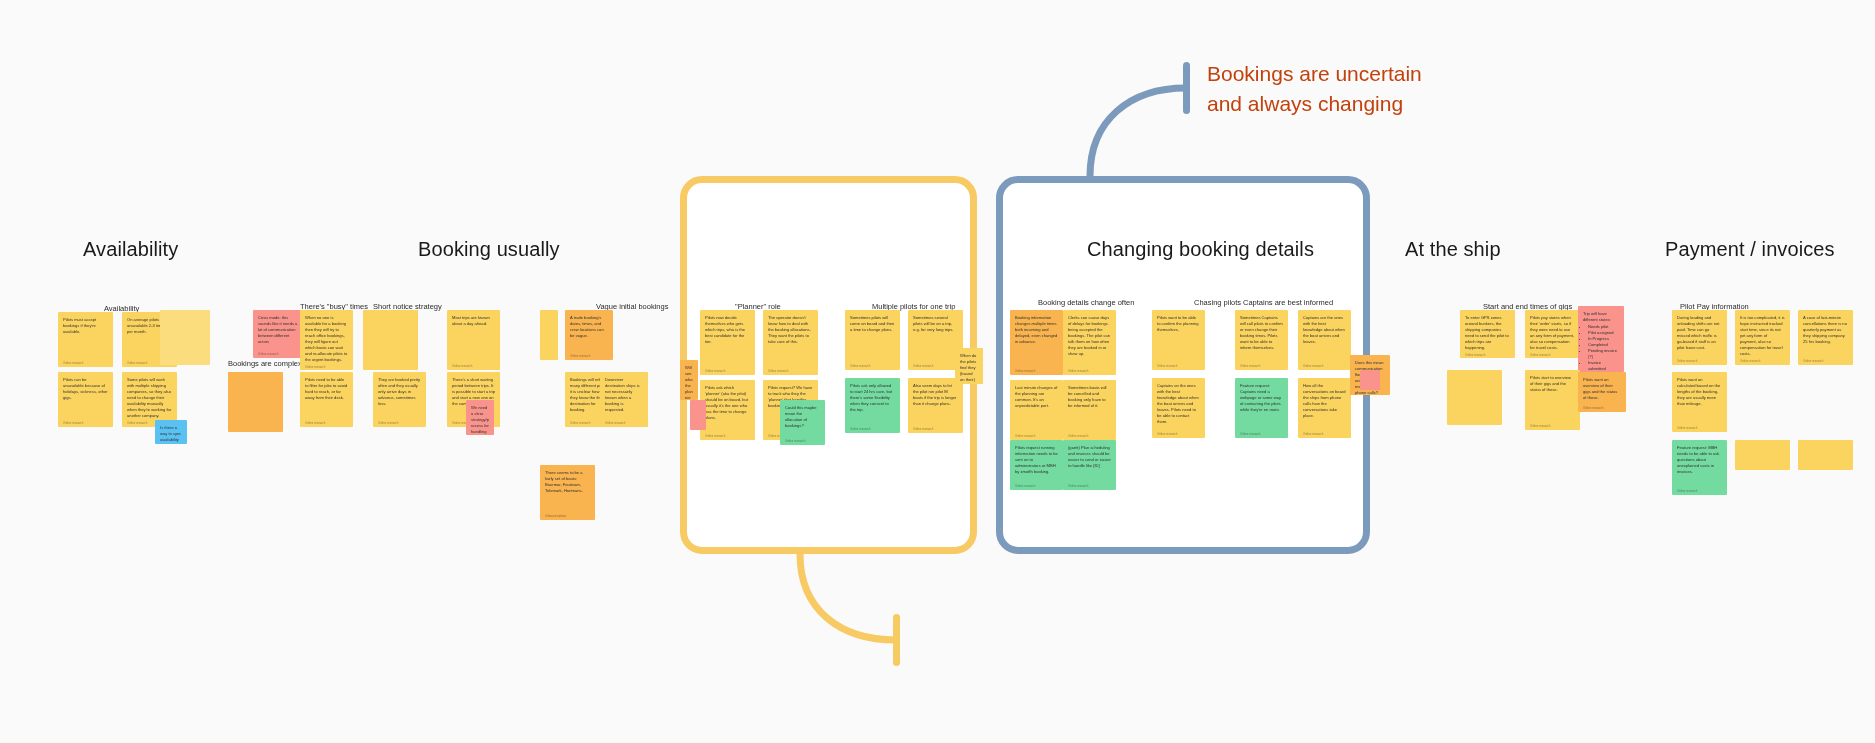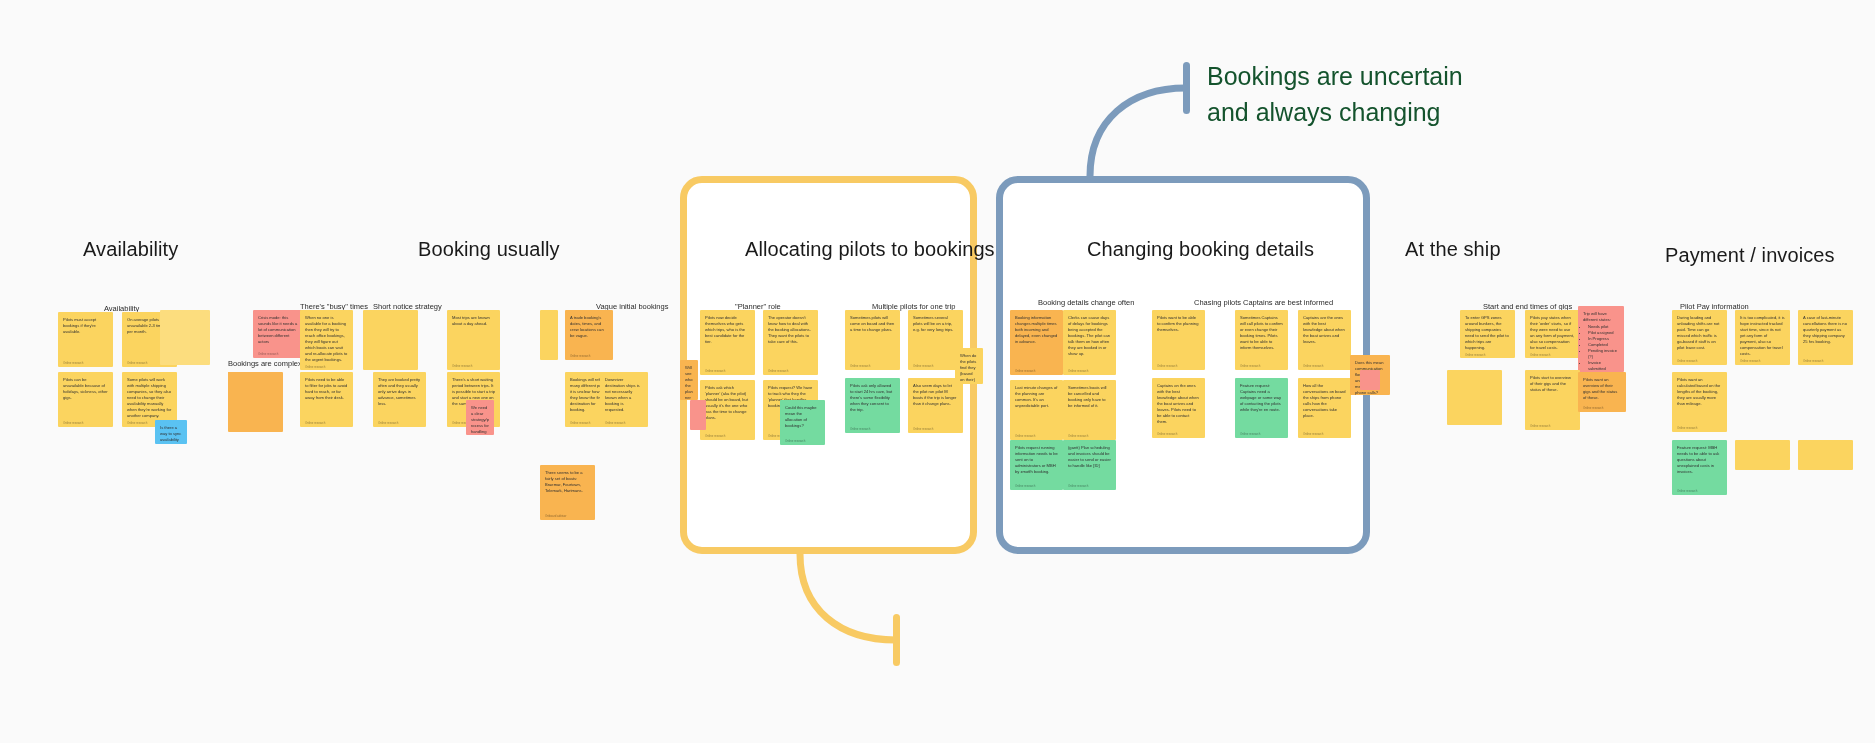--- a/index.html
+++ b/index.html
@@ -69,42 +69,41 @@
   .note li { margin: 0; }
 
   .c-yellow  { background: #FBD45F; }
   .c-orange  { background: #F9B450; }
   .c-pink    { background: #F9938B; }
   .c-green   { background: #74DBA0; }
   .c-blue    { background: #5AC2F2; }
   .c-lyellow { background: #FCDD7E; }
   .callout-text {
     position: absolute;
-    font-size: 25px;
+    font-size: 21px;
     line-height: 1.42;
-    color: #14532d;
+    color: #c2410c;
     white-space: pre-line;
   }
   .bracket {
     position: absolute;
     border-radius: 5px;
   }
 </style>
 </head>
 <body>
 
 <div id="board">
     <div class="frame frame-yellow" style="left: 680px; top: 176px; width: 297px; height: 378px;"></div>
     <div class="frame frame-blue" style="left: 996px; top: 176px; width: 374px; height: 378px;"></div>
     <div class="col-title" style="left: 83px; top: 238px;">Availability</div>
     <div class="col-title" style="left: 418px; top: 238px;">Booking usually</div>
-    <div class="col-title" style="left: 745px; top: 238px;">Allocating pilots to bookings</div>
     <div class="col-title" style="left: 1087px; top: 238px;">Changing booking details</div>
     <div class="col-title" style="left: 1405px; top: 238px;">At the ship</div>
-    <div class="col-title" style="left: 1665px; top: 238px; margin-top: 6px;">Payment / invoices</div>
+    <div class="col-title" style="left: 1665px; top: 238px;">Payment / invoices</div>
     <div class="group-title" style="left: 104px; top: 304px;">Availability</div>
     <div class="group-title" style="left: 228px; top: 359px;">Bookings are complex</div>
     <div class="group-title" style="left: 300px; top: 302px;">There's "busy" times</div>
     <div class="group-title" style="left: 373px; top: 302px;">Short notice strategy</div>
     <div class="group-title" style="left: 596px; top: 302px;">Vague initial bookings</div>
     <div class="group-title" style="left: 735px; top: 302px;">"Planner" role</div>
     <div class="group-title" style="left: 872px; top: 302px;">Multiple pilots for one trip</div>
     <div class="group-title" style="left: 1038px; top: 298px;">Booking details change often</div>
     <div class="group-title" style="left: 1194px; top: 298px;">Chasing pilots</div>
     <div class="group-title" style="left: 1243px; top: 298px;">Captains are best informed</div>

